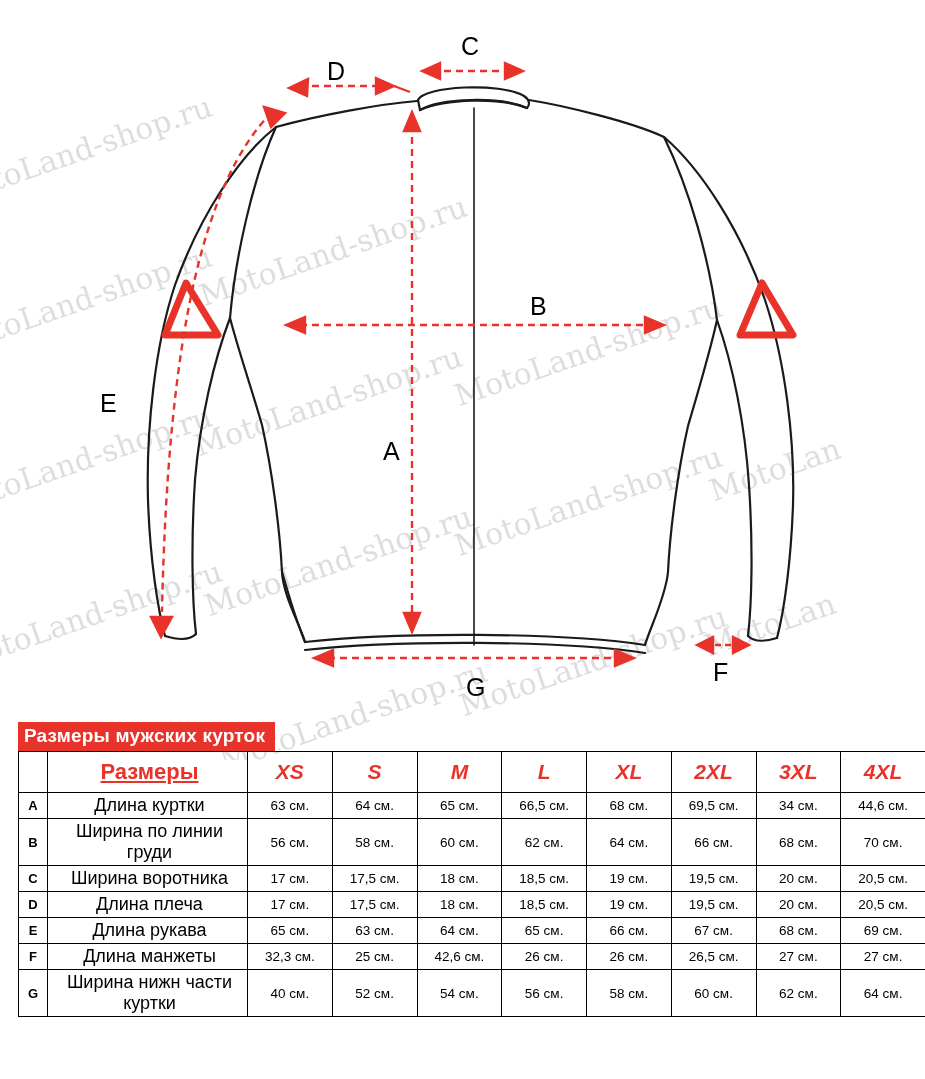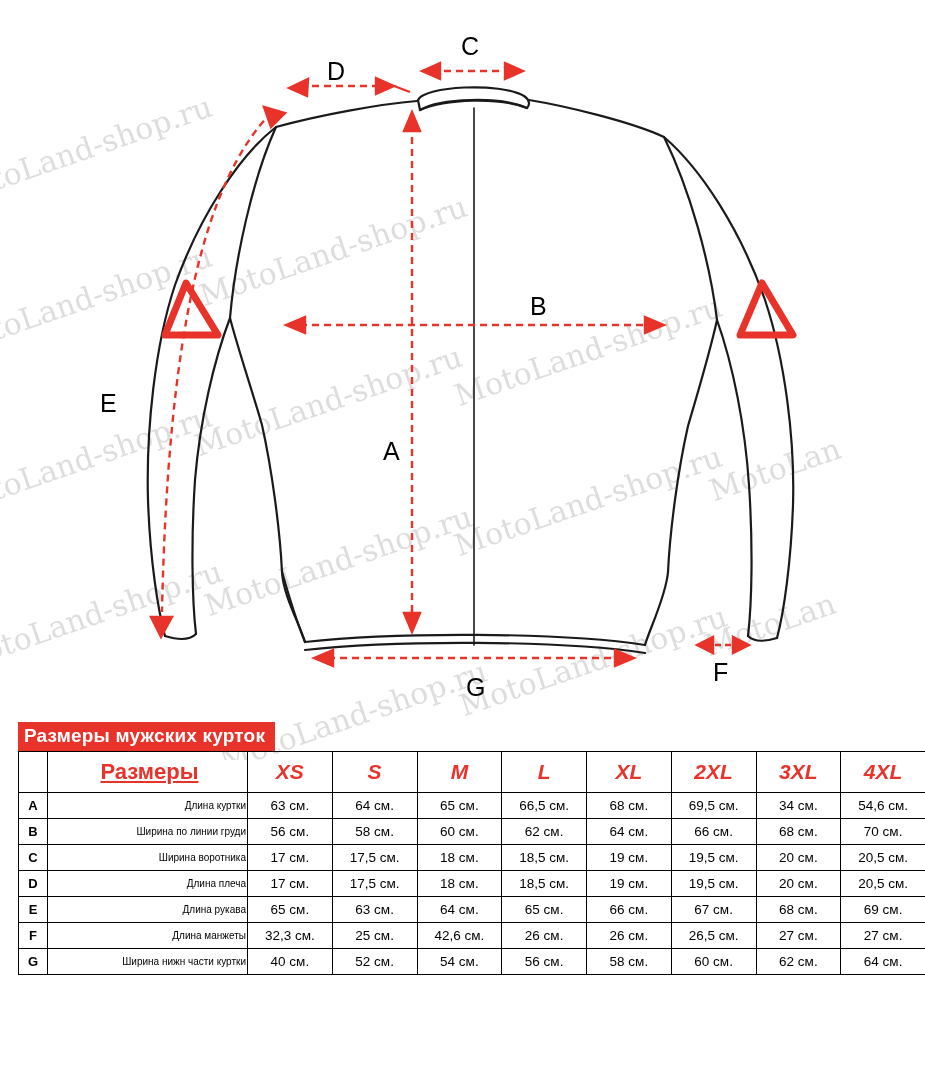--- a/index.html
+++ b/index.html
@@ -90,21 +90,21 @@
   table.sizes td, table.sizes th {
     border: 1px solid #000;
     text-align: center;
     font-size: 13.5px;
     padding: 2px 1px;
     height: 21px;
     color: #000;
     font-weight: normal;
   }
   table.sizes .col-letter { width: 26px; font-weight: bold; font-size: 13px; }
-  table.sizes .col-name   { width: 193px; text-align: right; padding-left: 5px; font-size: 10px; }
+  table.sizes .col-name   { width: 193px; text-align: center; padding-left: 5px; font-size: 18px; }
   table.sizes thead td.hdr-title {
     color: #e8332a;
     font-weight: bold;
     font-size: 22px;
     height: 36px;
     text-decoration: underline;
   }
   table.sizes thead td.hdr-size {
     color: #e8332a;
     font-weight: bold;
@@ -241,21 +241,21 @@
         <tr>
           <td class="col-letter">A</td>
           <td class="col-name">Длина куртки</td>
           <td>63 см.</td>
           <td>64 см.</td>
           <td>65 см.</td>
           <td>66,5 см.</td>
           <td>68 см.</td>
           <td>69,5 см.</td>
           <td>34 см.</td>
-          <td>54,6 см.</td>
+          <td>44,6 см.</td>
         </tr>
         <tr>
           <td class="col-letter">B</td>
           <td class="col-name">Ширина по линии груди</td>
           <td>56 см.</td>
           <td>58 см.</td>
           <td>60 см.</td>
           <td>62 см.</td>
           <td>64 см.</td>
           <td>66 см.</td>

